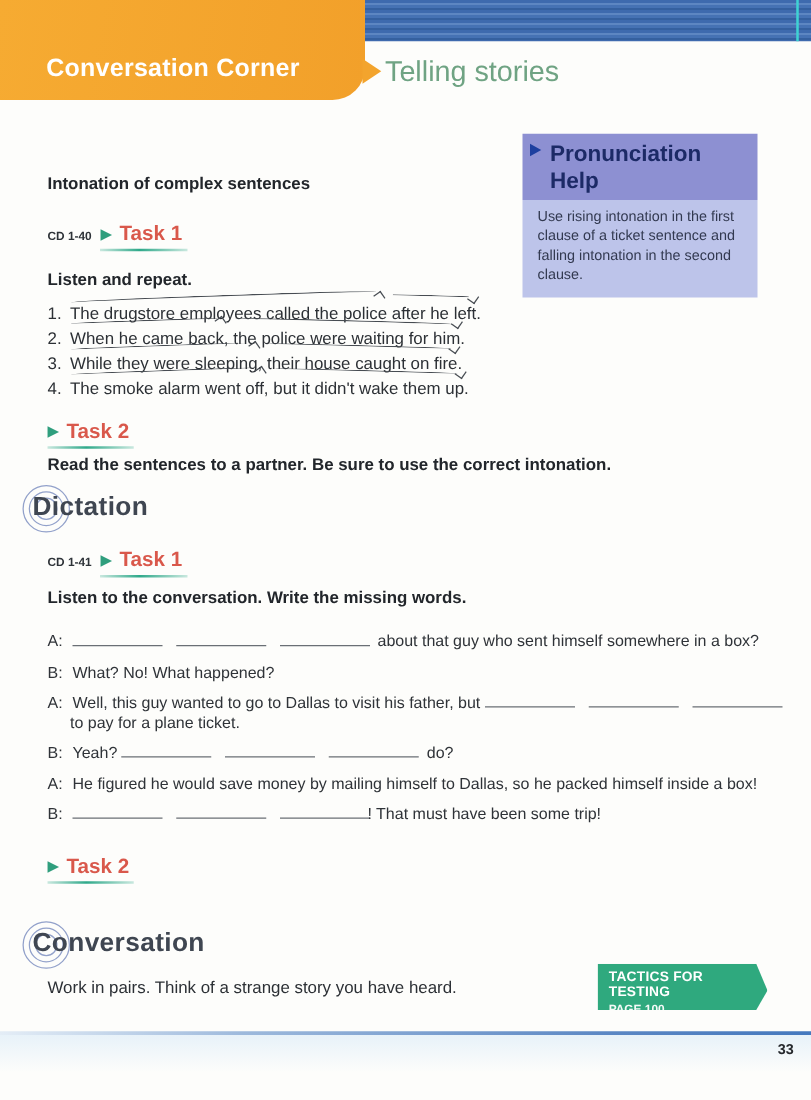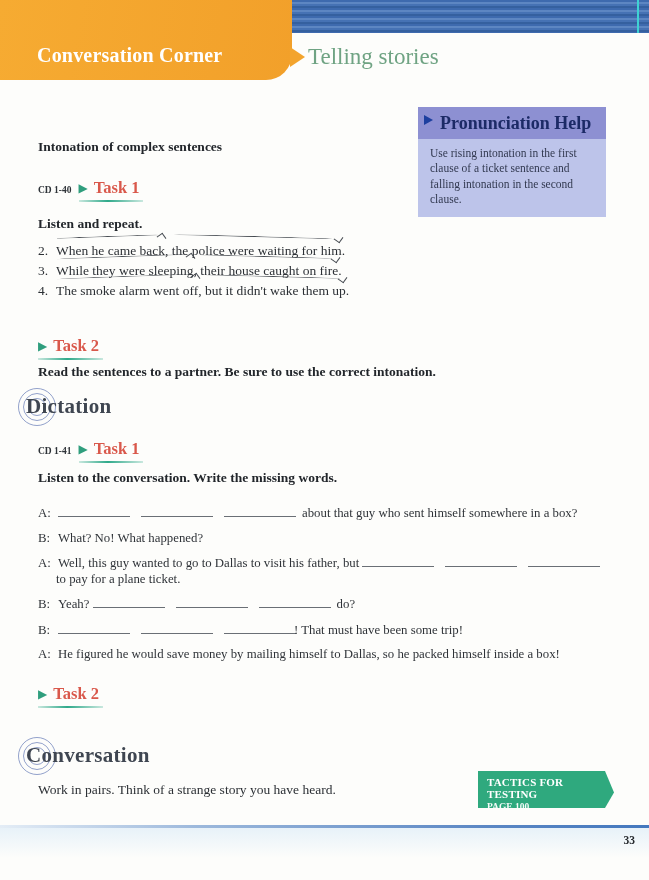--- a/index.html
+++ b/index.html
@@ -1,17 +1,17 @@
 <!DOCTYPE html>
 <html><head>
 <meta charset="utf-8">
 <style>
   html,body{margin:0;padding:0;}
   body{font-family:"Liberation Sans", sans-serif; background:#e8e8e8;}
-  #page{position:relative;width:649px;height:880px;background:#fdfdfb;overflow:hidden;font-family:Liberation Serif, serif;}
+  #page{position:relative;width:649px;height:880px;background:#fdfdfb;overflow:hidden;}
 
   
   .band{position:absolute;left:212px;right:0;top:0;height:33px;
     background:repeating-linear-gradient(180deg,#3e6aae 0 2.5px,#5d86c2 2.5px 4px,#4672b4 4px 6.5px,#35609f 6.5px 8px);}
   .band-cyan{position:absolute;right:10px;top:0;width:2px;height:33px;background:#3fd2d4;}
   .banner{position:absolute;left:0;top:0;width:292px;height:80px;background:linear-gradient(100deg,#f6ab32,#f2a02a);
     border-radius:0 0 26px 0;z-index:2;}
   .banner-title{position:absolute;left:37px;top:44px;font-size:20px;font-weight:bold;color:#ffffff;letter-spacing:.2px;}
   .banner-arrow{position:absolute;left:290px;top:47px;width:0;height:0;z-index:3;
     border-left:15px solid #f3a42d;border-top:10px solid transparent;border-bottom:10px solid transparent;}
@@ -113,20 +113,23 @@
     <span class="cd-label">CD 1-40</span>
     <span class="task-core">
       <span class="tri">▶</span>
       <span class="task-label">Task 1</span>
     </span>
   </div>
   <div class="bold-line" style="top:216px;">Listen and repeat.</div>
 
   <div class="sent-list">
     <div class="sent">
+      <span class="num">1.</span><span class="clause rise">The drugstore employees called the police</span> <span class="clause fall">after he left.</span>
+    </div>
+    <div class="sent">
       <span class="num">2.</span><span class="clause rise">When he came back,</span> <span class="clause fall">the police were waiting for him.</span>
     </div>
     <div class="sent">
       <span class="num">3.</span><span class="clause rise">While they were sleeping,</span> <span class="clause fall">their house caught on fire.</span>
     </div>
     <div class="sent">
       <span class="num">4.</span><span class="clause rise">The smoke alarm went off,</span> <span class="clause fall">but it didn't wake them up.</span>
     </div>
   </div>
 
@@ -164,24 +167,24 @@
       <span class="spk">B:</span><span>What? No! What happened?</span>
     </div>
     <div class="dline">
       <span class="spk">A:</span><span>Well, this guy wanted to go to Dallas to visit his father, but</span> <span class="blank"></span><span class="blank"></span><span class="blank last"></span>
       <div class="cont">to pay for a plane ticket.</div>
     </div>
     <div class="dline">
       <span class="spk">B:</span><span>Yeah?</span> <span class="blank"></span><span class="blank"></span><span class="blank last"></span><span>do?</span>
     </div>
     <div class="dline">
+      <span class="spk">A:</span><span>He figured he would save money by mailing himself to Dallas, so he packed himself inside a box!</span>
+    </div>
+    <div class="dline">
       <span class="spk">B:</span><span class="blank"></span><span class="blank"></span><span class="blank last"></span><span class="post-tight">! That must have been some trip!</span>
-    </div>
-    <div class="dline">
-      <span class="spk">A:</span><span>He figured he would save money by mailing himself to Dallas, so he packed himself inside a box!</span>
     </div>
   </div>
 
   <div class="task-row" style="top:684px;">
     <span class="task-core">
       <span class="tri">▶</span>
       <span class="task-label">Task 2</span>
     </span>
   </div>
 

